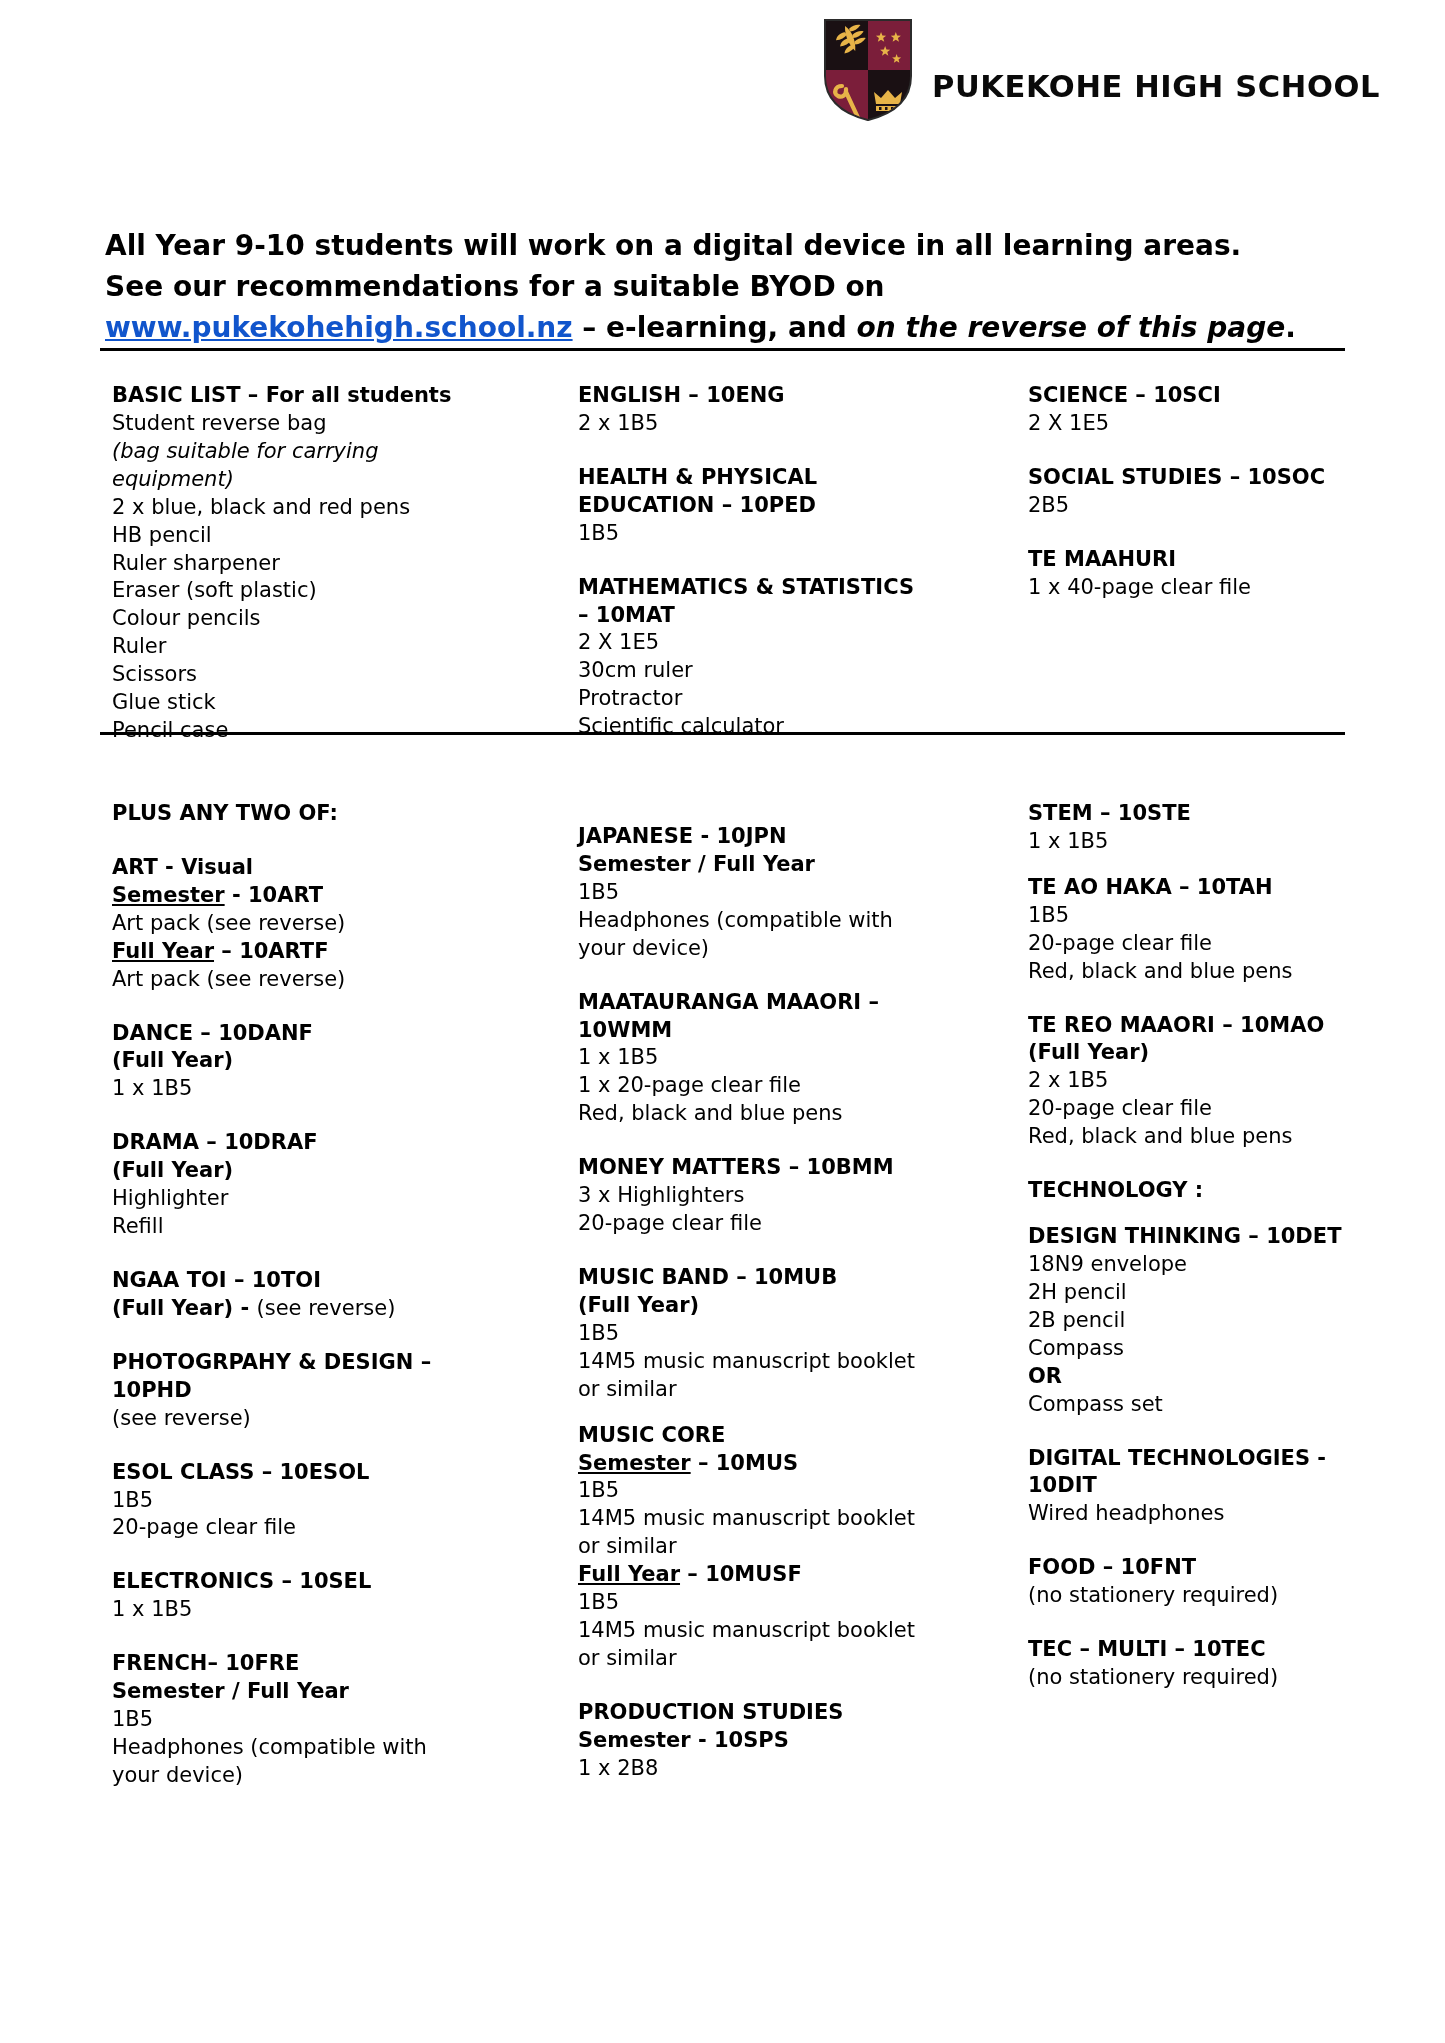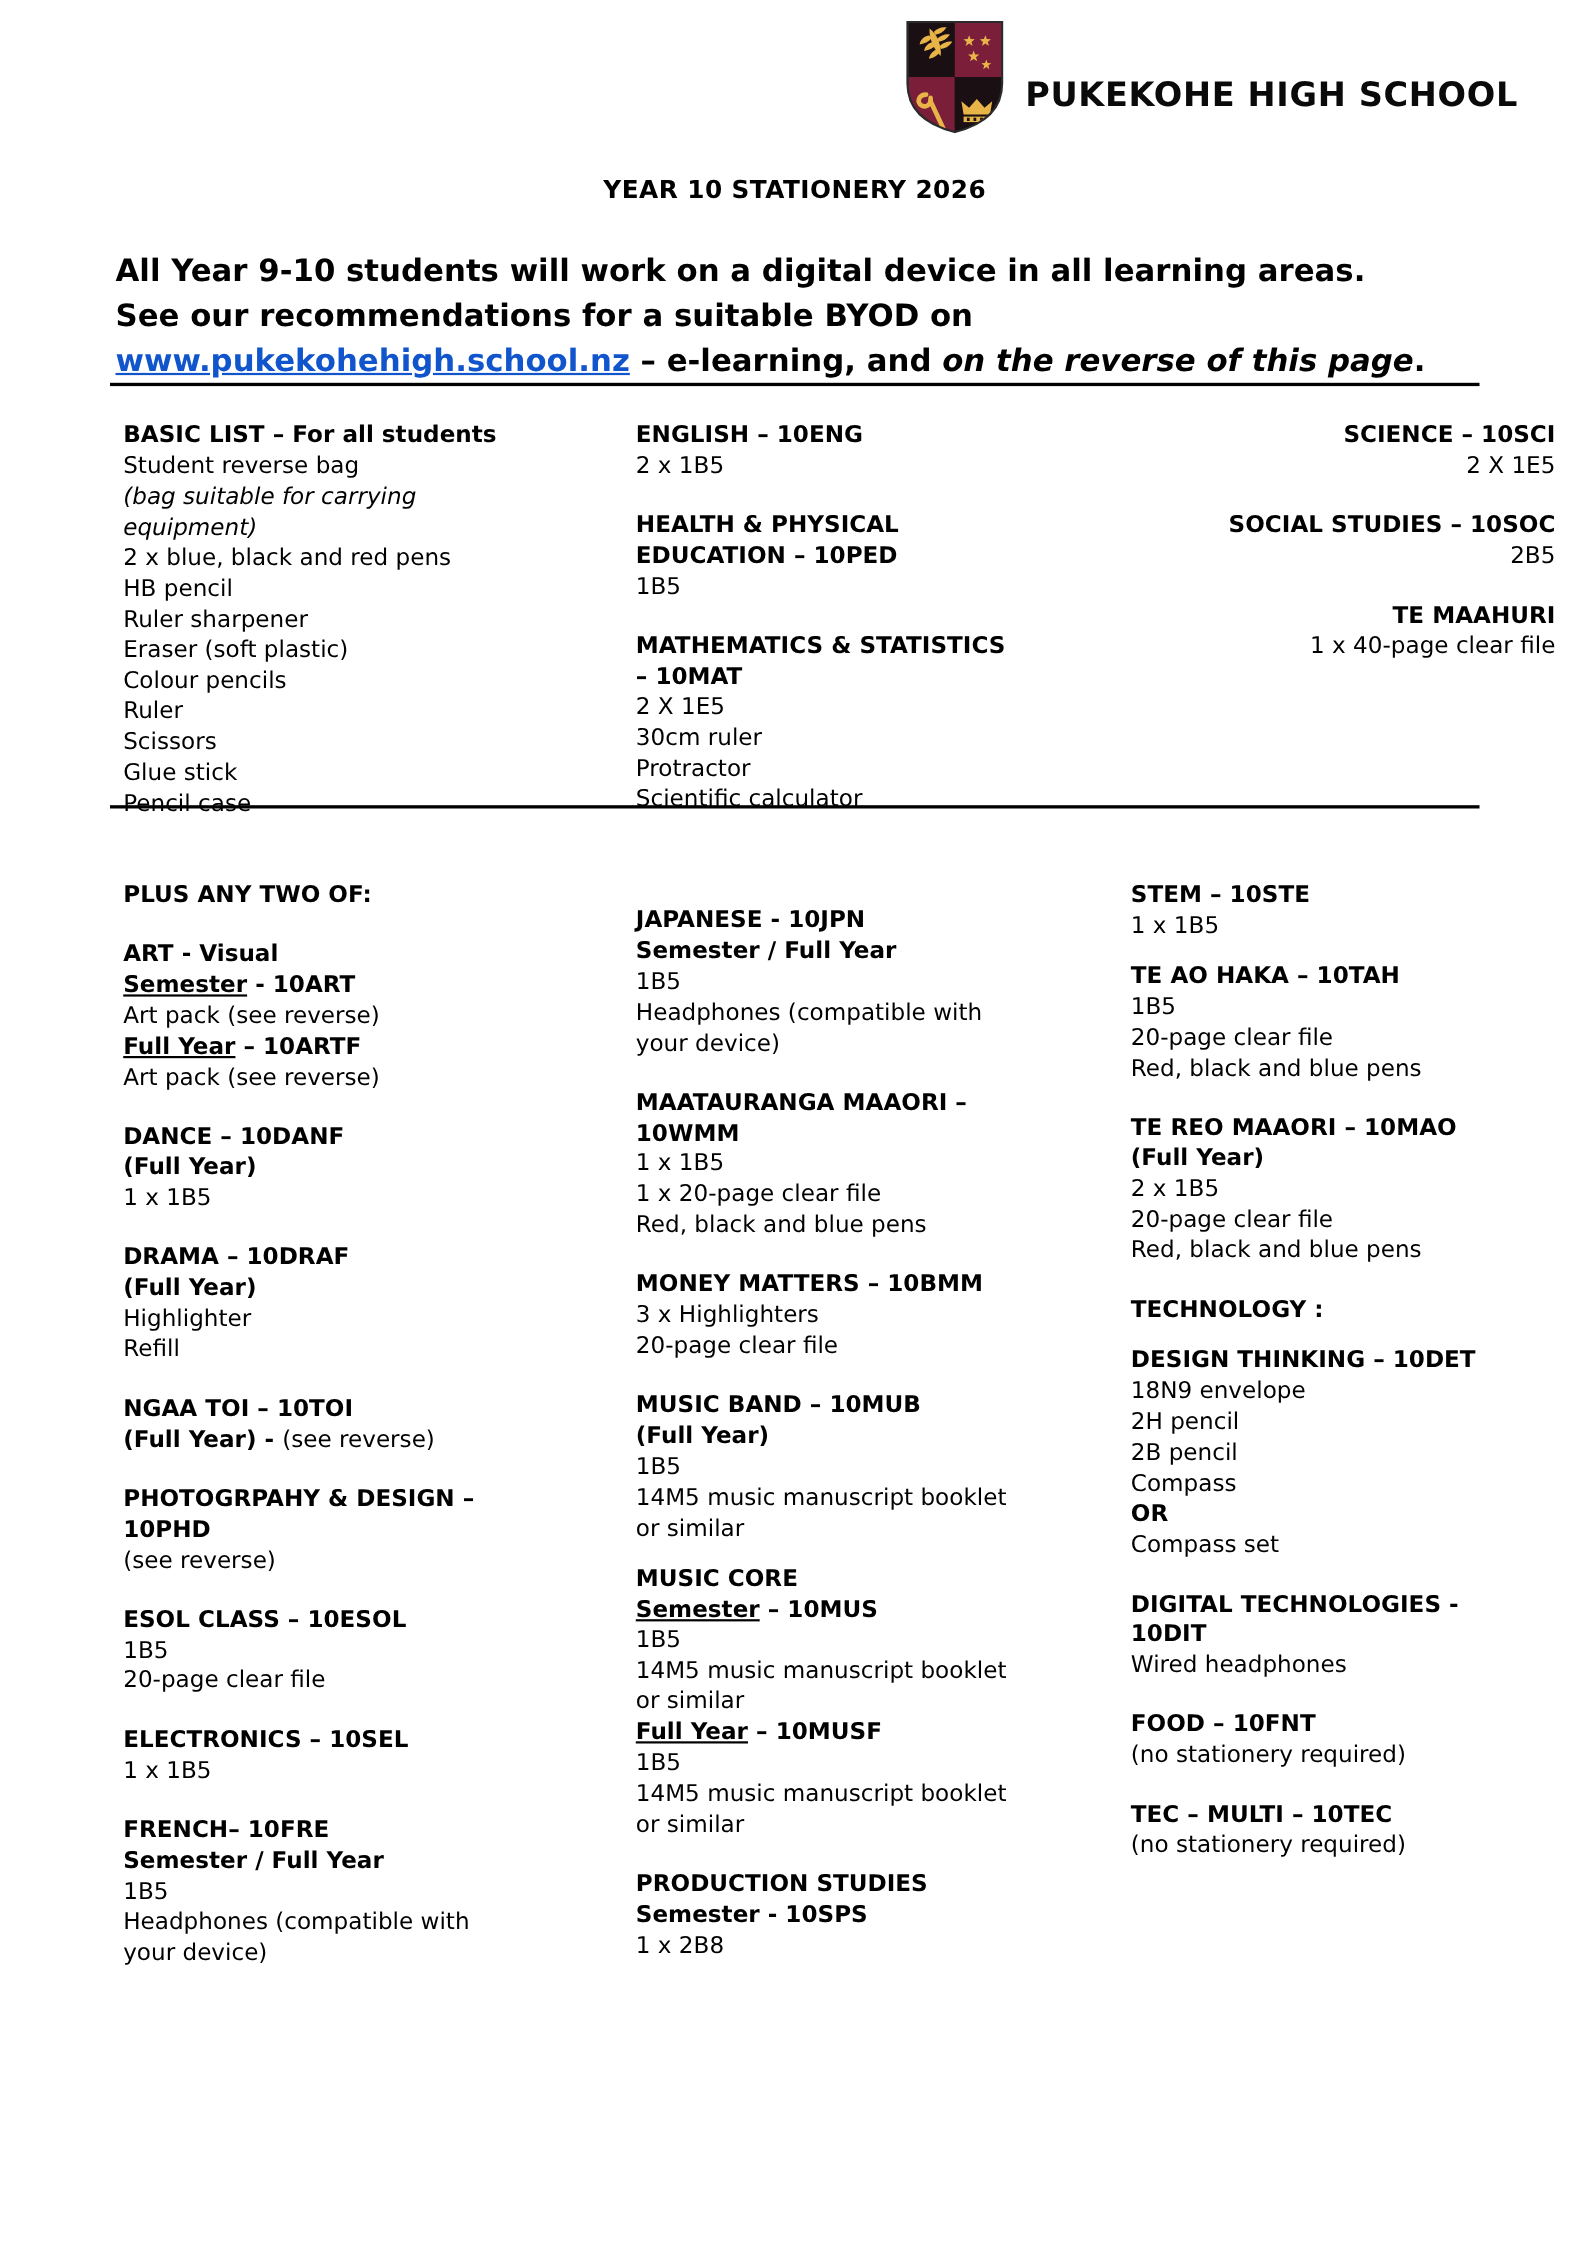--- a/index.html
+++ b/index.html
@@ -105,21 +105,21 @@
   .section-one { top: 382px; left: 0; width: 1445px; height: 330px; }
   .section-two { top: 800px; left: 0; width: 1445px; height: 1200px; }
 
   .col {
     position: absolute;
     top: 0;
     box-sizing: border-box;
   }
   .s1 .col-a { left: 112px; width: 355px; }
   .s1 .col-b { left: 578px; width: 345px; }
-  .s1 .col-c { left: 1084px; width: 330px; text-align: right; }
+  .s1 .col-c { left: 1028px; width: 330px; }
 
   .s2 .col-a { left: 112px; width: 360px; }
   .s2 .col-b { left: 578px; width: 345px; margin-top: 23px; }
   .s2 .col-c { left: 1028px; width: 345px; }
 
   .group { margin-bottom: 26px; }
   .group.tight { margin-bottom: 18px; }
   .group:last-child { margin-bottom: 0; }
 
   .hd {
@@ -190,21 +190,20 @@
               <rect x="17" y="17" width="2.5" height="3"></rect>
               <rect x="22" y="17" width="2.5" height="3"></rect>
             </g>
           </g>
         </g>
       </svg>
       <div class="school-name">PUKEKOHE HIGH SCHOOL</div>
     </div>
   </div>
 
-  <div class="doc-title">YEAR 10 STATIONERY 2026</div>
 
   <div class="intro">
     <span>All Year 9-10 students will work on a digital device in all learning areas.</span><br>
     <span>See our recommendations for a suitable BYOD on </span><span class="link">www.pukekohehigh.school.nz</span><span> – e-learning, and </span><span class="ital">on the reverse of this page</span><span>.</span>
   </div>
 
   <div class="hr hr-top"></div>
   <div class="hr hr-mid"></div>
 
   <div class="cols section-one s1">

